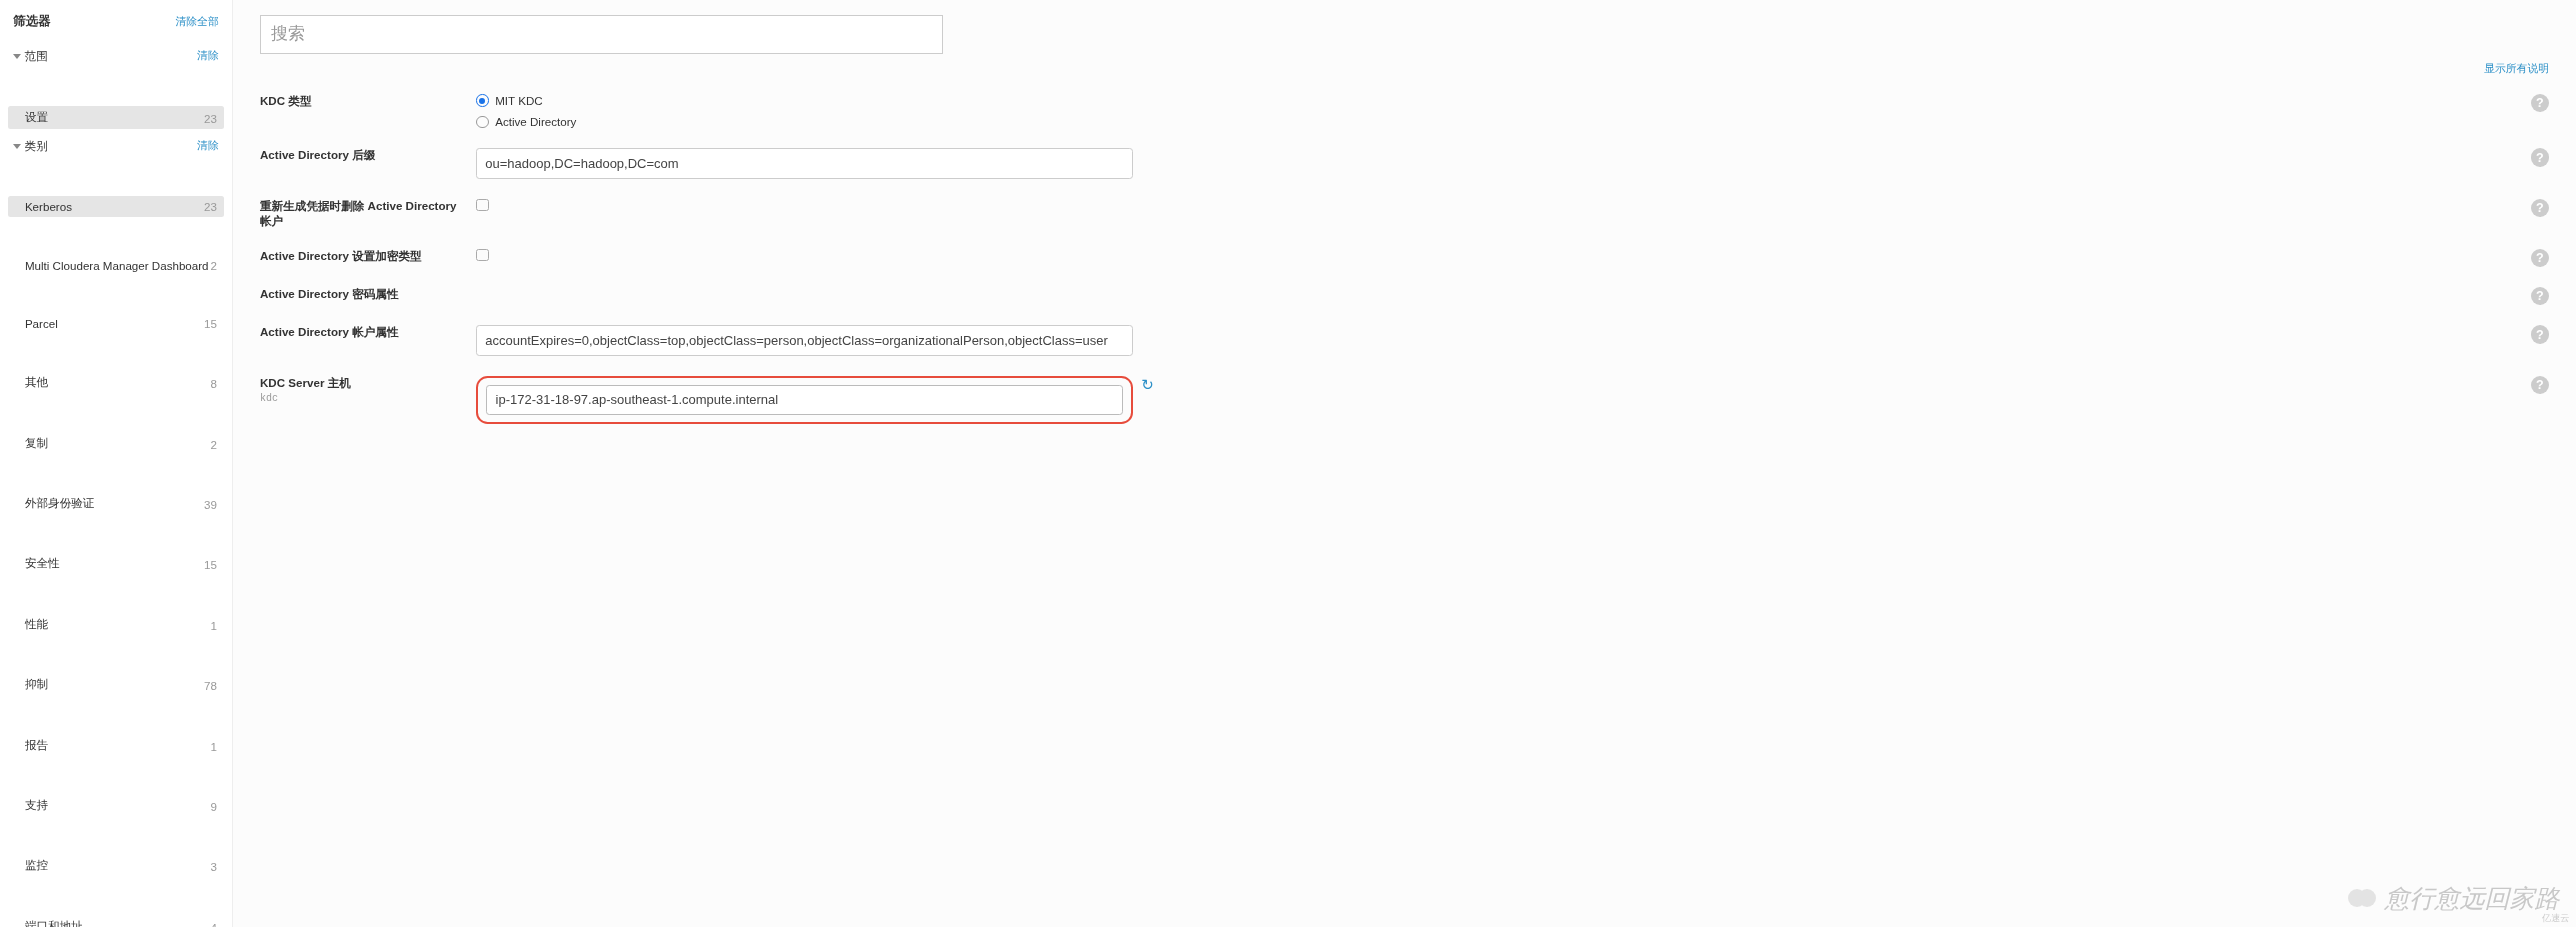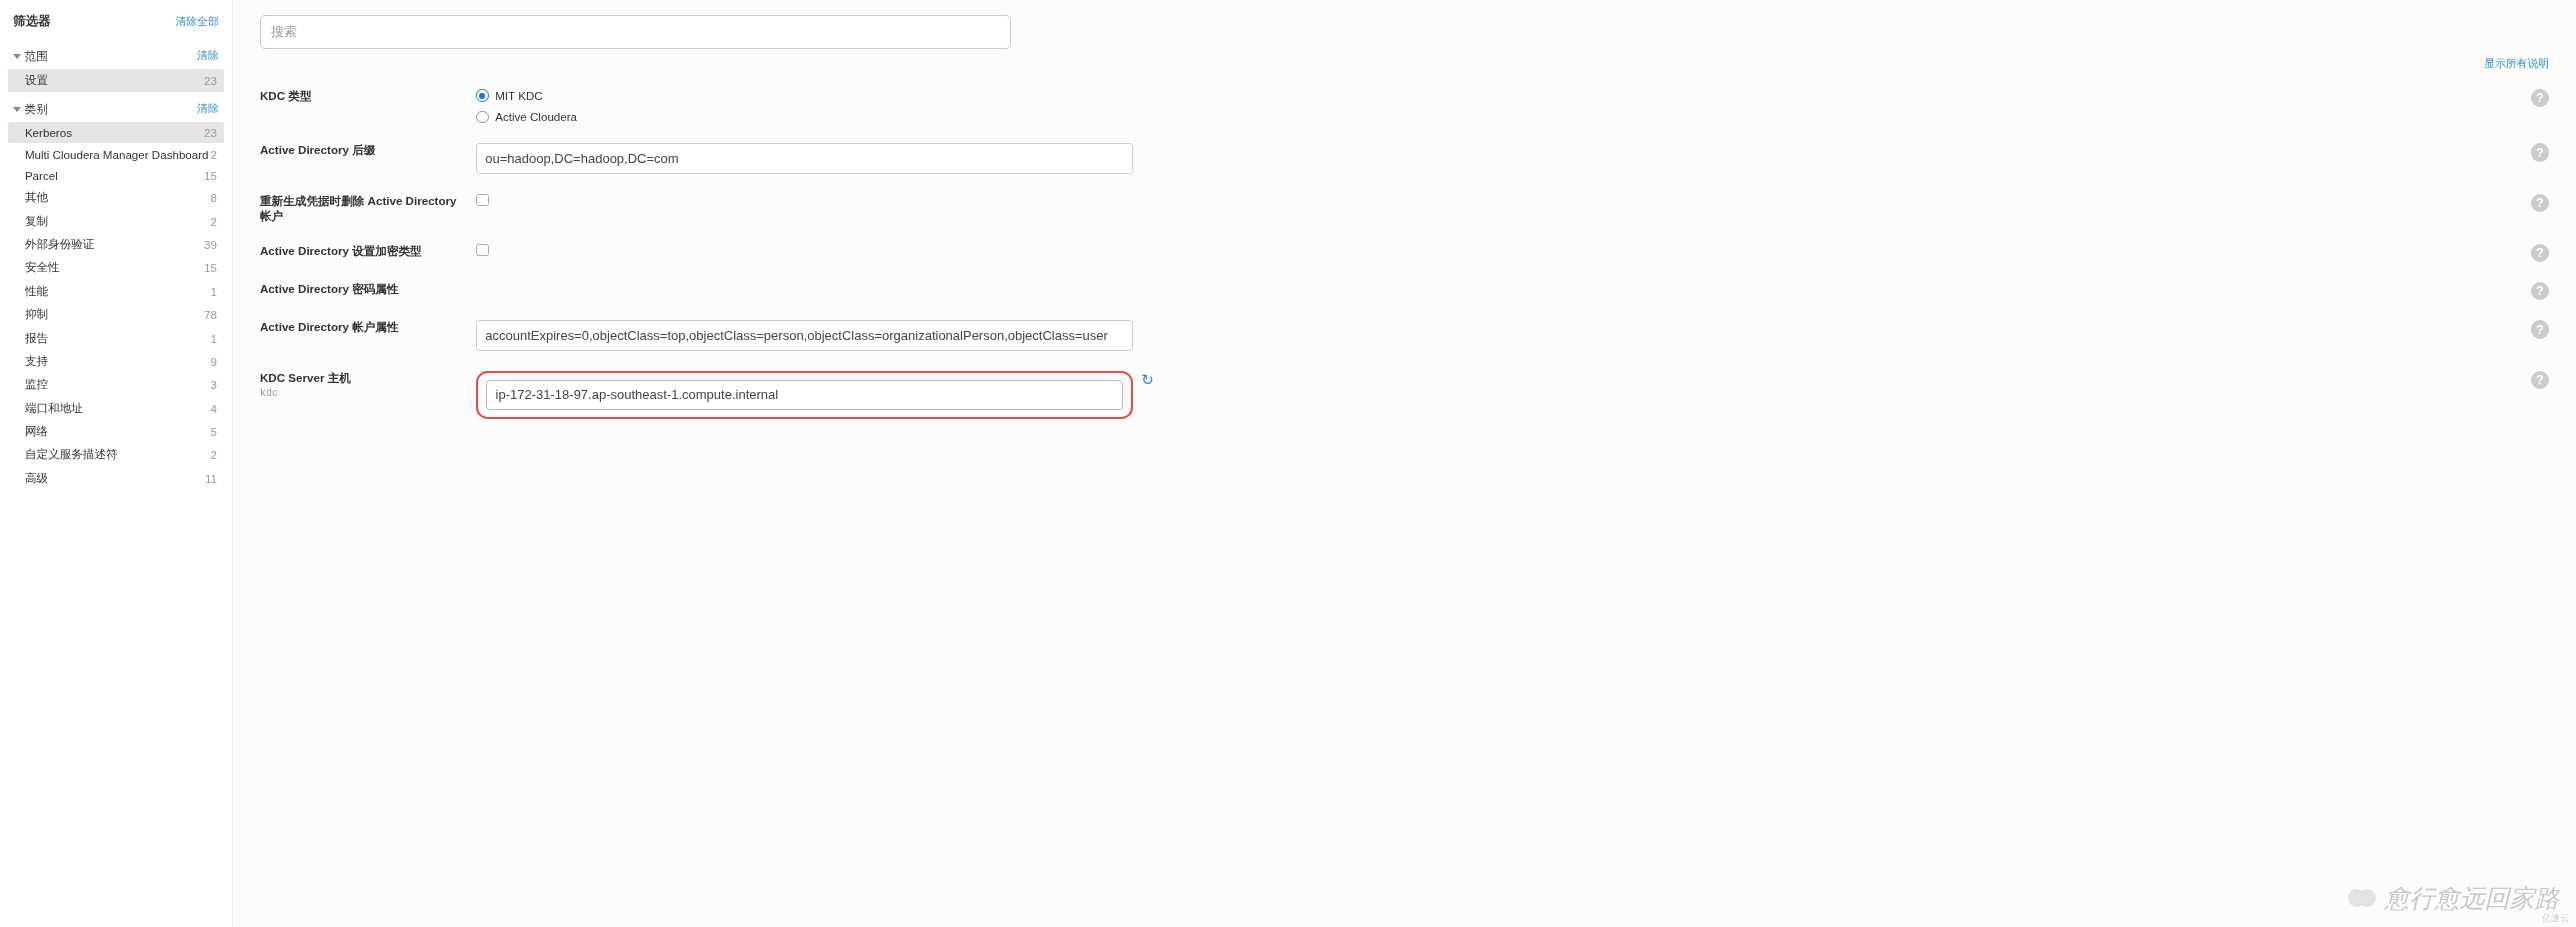--- a/index.html
+++ b/index.html
@@ -7,26 +7,26 @@
 .page { display: flex; min-height: 100vh; }
 .sidebar { width: 233px; padding: 10px 8.3px; border-right: 0.8px solid #eee; flex-shrink: 0; background: #fff; }
 .sidebar-header { display: flex; justify-content: space-between; align-items: center; padding: 3.3px 5px 8.3px; }
 .sidebar-title { font-size: 12.5px; font-weight: 600; color: #333; }
 .link { color: #2b8fc7; font-size: 10.8px; cursor: pointer; }
 .facet-header { display: flex; align-items: center; justify-content: space-between; padding: 5px; margin-top: 5px; }
 .facet-header .left { display: flex; align-items: center; gap: 3.3px; }
 .facet-title { font-size: 11.6px; color: #333; }
 .chevron { display: inline-block; width: 0; height: 0; border-left: 4.2px solid transparent; border-right: 4.2px solid transparent; border-top: 5px solid #888; }
 .facet-list { list-style: none; }
-.facet-item { display: flex; justify-content: space-between; align-items: center; padding: 4.2px 6.7px 4.2px 16.6px; font-size: 11.6px; color: #333; cursor: pointer; border-radius: 2.5px; }
+.facet-item { display: flex; justify-content: space-between; align-items: flex-end; padding: 4.2px 6.7px 4.2px 16.6px; font-size: 11.6px; color: #333; cursor: pointer; border-radius: 2.5px; margin-top: 37px; }
 .facet-item.selected { background: #e5e5e5; }
 .facet-count { color: #999; font-size: 11.6px; }
 .main { flex: 1; padding: 15px 27px; background: #fcfcfc; }
 .search-row { margin-bottom: 11.6px; }
-.search-input { width: 751px; max-width: 100%; padding: 8.3px 10px; font-size: 13px; border: 0.8px solid #ccc; border-radius: 5px; color: #666; }
+.search-input { width: 683px; max-width: 100%; padding: 8.3px 10px; font-size: 17px; border: 0.8px solid #ccc; border-radius: 0; color: #666; }
 .search-input::placeholder { color: #999; }
 .top-links { display: flex; justify-content: flex-end; margin: -3.3px 0 8.3px; }
 .warning-row { display: flex; align-items: baseline; gap: 33px; margin-bottom: 16.6px; flex-wrap: wrap; }
 .warning-label { color: #c0392b; font-weight: 600; font-size: 11.6px; min-width: 200px; }
 .warning-text { color: #555; font-size: 11.6px; }
 .suppress { color: #2b8fc7; font-size: 10.8px; margin-left: 8.3px; cursor: pointer; }
 .setting-row { display: flex; align-items: flex-start; padding: 10px 0; }
 .setting-label { width: 216px; flex-shrink: 0; font-weight: 600; font-size: 11.6px; color: #333; padding-right: 13.3px; }
 .setting-sub { font-size: 10px; color: #999; font-weight: 400; margin-top: 1.7px; font-family: Liberation Mono, monospace; }
 .setting-control { flex: 1; max-width: 657px; }
@@ -160,21 +160,21 @@
     <div class="setting-row">
       <div class="setting-label">KDC 类型</div>
       <div class="setting-control">
         <div class="radio-group">
           <label class="radio-item">
             <span class="radio checked"></span>
             <span>MIT KDC</span>
           </label>
           <label class="radio-item">
             <span class="radio"></span>
-            <span>Active Cloudera</span>
+            <span>Active Directory</span>
           </label>
         </div>
       </div>
       <div class="setting-help">
           <span class="help-icon">?</span>
         </div>
     </div>
 
     <div class="setting-row">
       <div class="setting-label">Active Directory 后缀</div>

